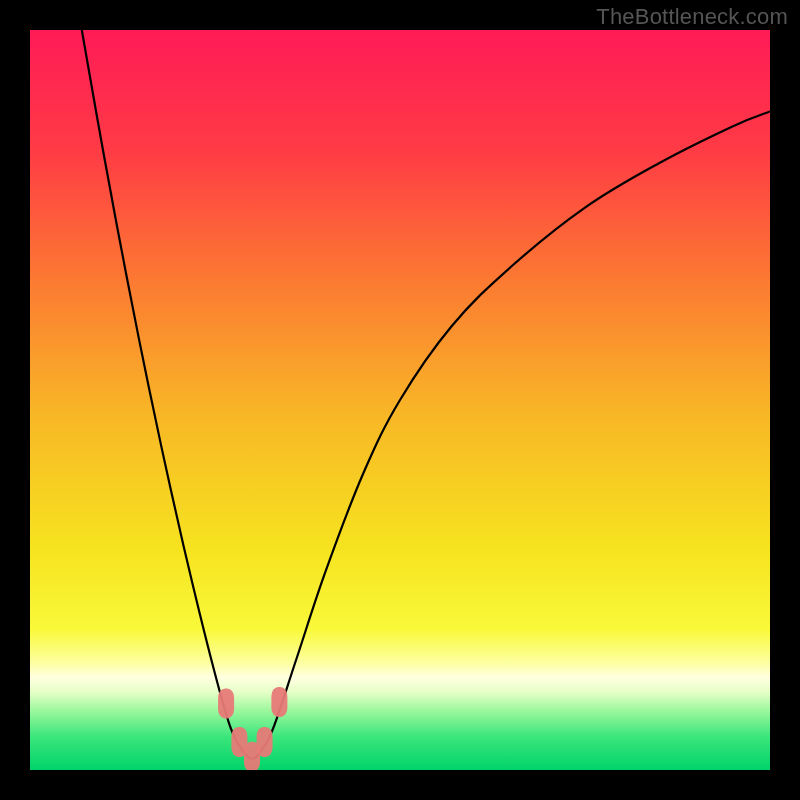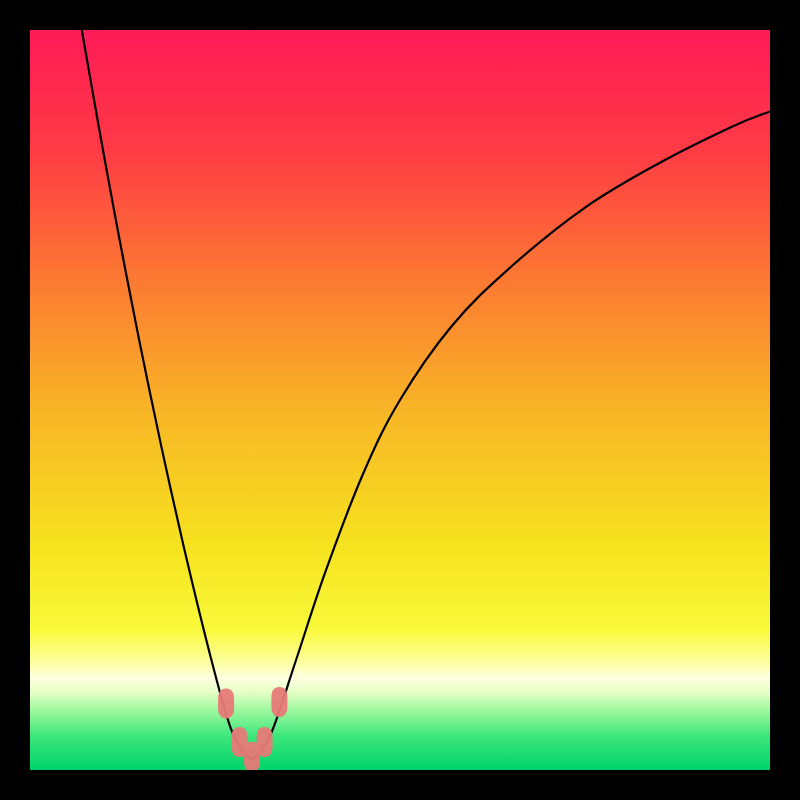--- a/index.html
+++ b/index.html
@@ -46,20 +46,21 @@
   }
   .marker {
     fill: #e77a77;
     opacity: 0.95;
   }
 </style>
 </head>
 <body>
 
 <div class="frame">
+  <div class="watermark">TheBottleneck.com</div>
   <div class="plot">
     <svg class="gradient" viewBox="0 0 740 740" preserveAspectRatio="none">
       <defs>
         <linearGradient id="bg" x1="0" y1="0" x2="0" y2="1">
             <stop offset="0%" stop-color="#ff1b57"></stop>
             <stop offset="16%" stop-color="#ff3a45"></stop>
             <stop offset="34%" stop-color="#fc7a32"></stop>
             <stop offset="52%" stop-color="#f8b726"></stop>
             <stop offset="70%" stop-color="#f6e31f"></stop>
             <stop offset="81%" stop-color="#f9f93a"></stop>

